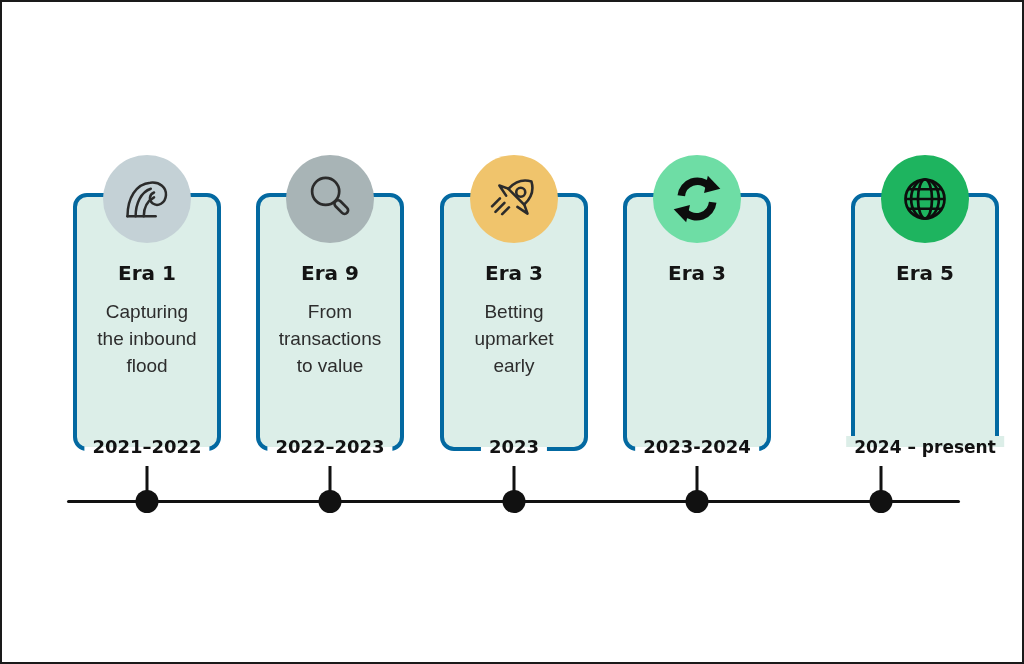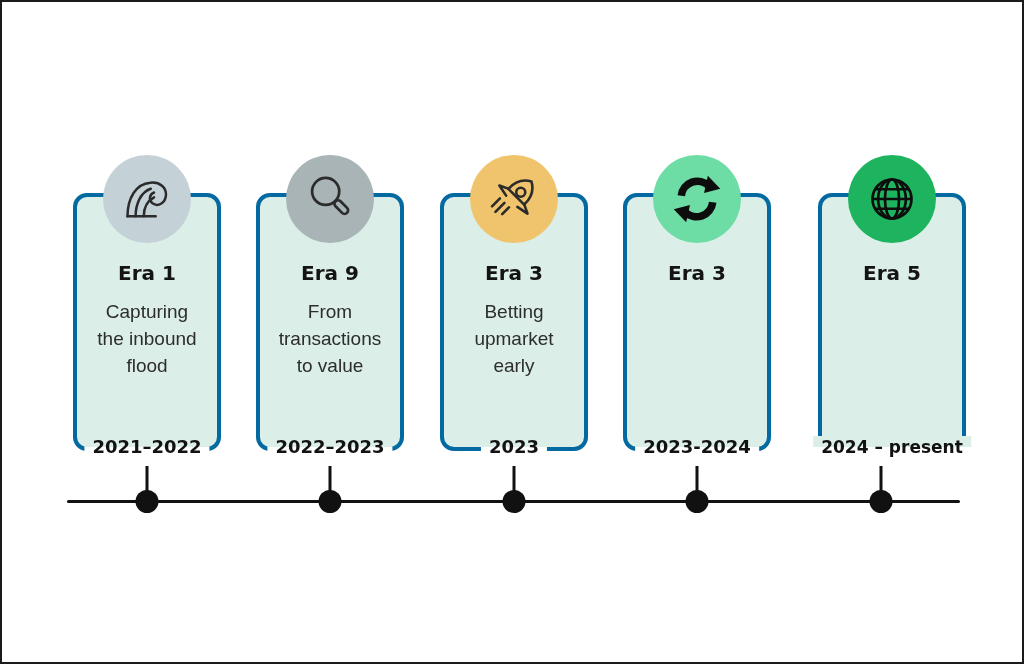--- a/index.html
+++ b/index.html
@@ -20,21 +20,21 @@
     background:#dceee8;
     border:4px solid #0369a1;
     border-radius:14px;
     box-sizing:border-box;
     text-align:center;
   }
   .era-card:nth-of-type(1){left:71px;}
   .era-card:nth-of-type(2){left:254px;}
   .era-card:nth-of-type(3){left:438px;}
   .era-card:nth-of-type(4){left:621px;}
-  .era-card:nth-of-type(5){left:816px;}
+  .era-card:nth-of-type(5){left:849px;}
 
   .icon-circle{
     position:absolute;
     top:-42px;left:50%;
     transform:translateX(-50%);
     width:88px;height:88px;
     border-radius:50%;
     display:flex;align-items:center;justify-content:center;
   }
   .icon-circle svg{display:block;}

